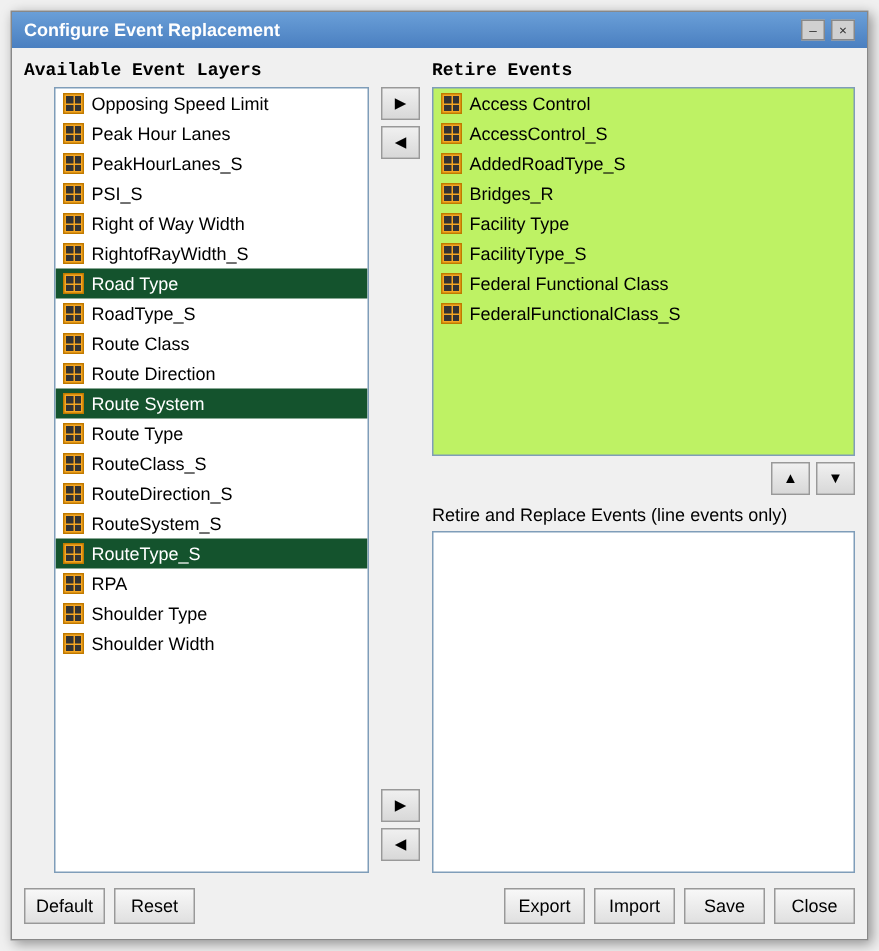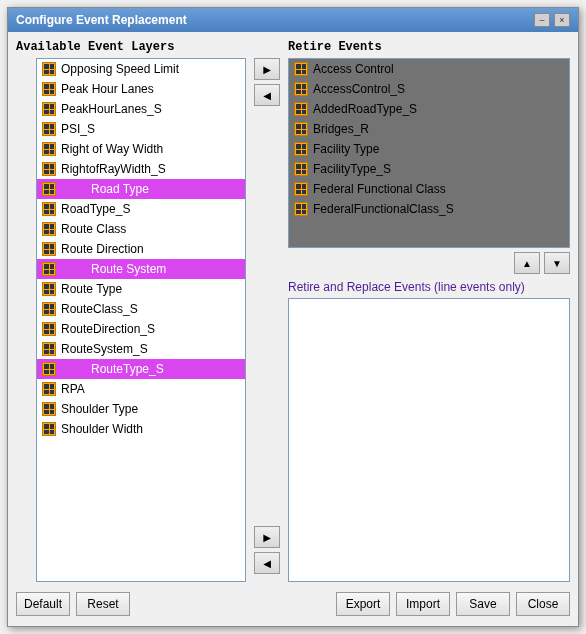--- a/index.html
+++ b/index.html
@@ -86,23 +86,22 @@
     }
     .list-item {
       display: flex;
       align-items: center;
       padding: 1px 4px;
       cursor: pointer;
       height: 20px;
       white-space: nowrap;
     }
     .list-item.selected {
-      background: #d946ef;
+      background: #14532d;
       color: white;
-      gap: 30px;
     }
     .list-item .item-icon {
       width: 16px;
       height: 16px;
       margin-right: 4px;
       flex-shrink: 0;
       display: inline-flex;
       align-items: center;
       justify-content: center;
     }
@@ -126,39 +125,39 @@
       flex: 1;
       gap: 6px;
     }
     .retire-events-panel {
       display: flex;
       flex-direction: column;
       flex: 0 0 auto;
     }
     .retire-events-list {
       border: 1px solid #7f9db9;
-      background: #737373;
+      background: #bef264;
       overflow-y: auto;
-      height: 190px;
+      height: 246px;
     }
     .up-down-controls {
       display: flex;
       gap: 4px;
       justify-content: flex-end;
       margin-top: 4px;
     }
     .retire-replace-panel {
       display: flex;
       flex-direction: column;
       flex: 1;
     }
     .retire-replace-label {
       font-size: 12px;
       margin-bottom: 4px;
-      color: #4c1d95;
+      color: #000000;
     }
     .retire-replace-list {
       border: 1px solid #7f9db9;
       background: white;
       flex: 1;
     }
     .arrow-btn {
       width: 26px;
       height: 22px;
       background: linear-gradient(to bottom, #f0f0f0, #d8d8d8);

